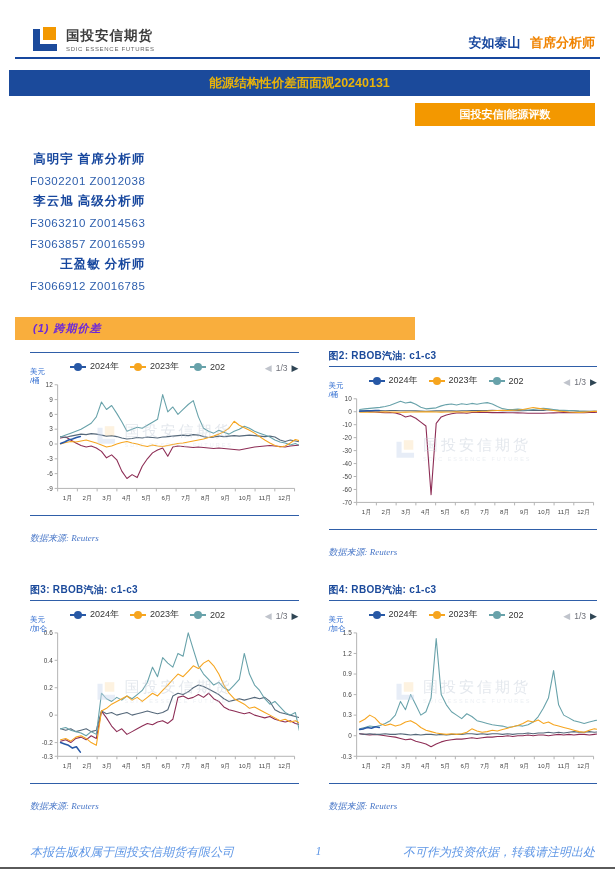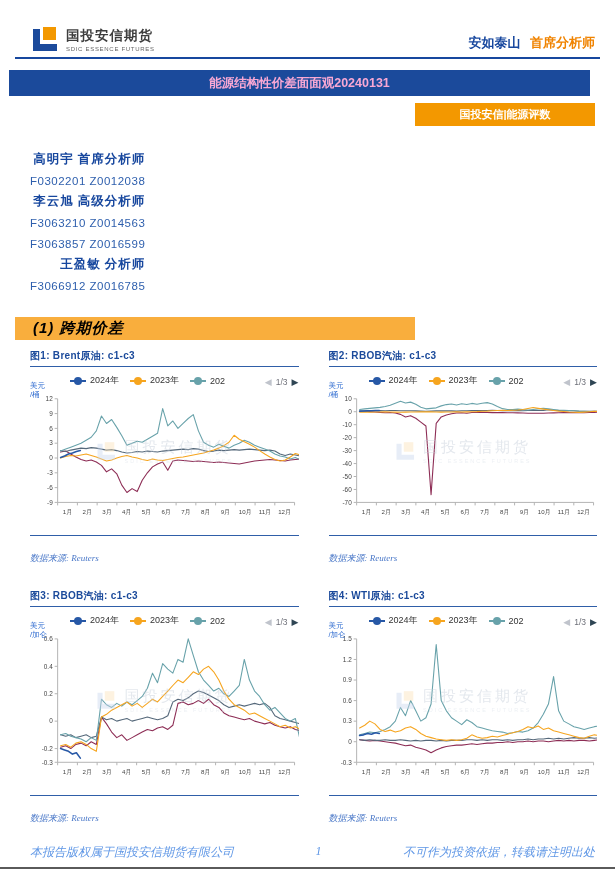--- a/index.html
+++ b/index.html
@@ -12,50 +12,50 @@
   .brand-txt { display:flex; flex-direction:column; }
   .brand-cn { font-size:13.5px; font-weight:bold; color:#3d3d3d; letter-spacing:1px; }
   .brand-en { font-size:6px; color:#666; letter-spacing:0.7px; margin-top:1px; }
   .slogan { margin-top:10px; font-size:13px; font-weight:bold; }
   .slogan-blue { color:#17479e; }
   .slogan-orange { color:#f08300; margin-left:6px; }
   .hdr-divider { position:absolute; top:57px; left:15px; right:15px; height:2px; background:#17479e; }
 
   
   .banner { position:absolute; top:70px; left:9px; right:25px; height:26px; background:#1b4a9b;
-            display:flex; align-items:center; justify-content:center; color:#f9a8d4; font-weight:bold; font-size:12.5px; }
+            display:flex; align-items:center; justify-content:center; color:#eab308; font-weight:bold; font-size:12.5px; }
   .badge { position:absolute; top:103px; right:20px; width:180px; height:23px; background:#f39800;
            display:flex; align-items:center; justify-content:center; color:#fff; font-weight:bold; font-size:11px; }
 
   
   .analysts { position:absolute; top:149px; left:30px; }
   .a-line { height:21px; display:flex; align-items:center;justify-content:flex-end; }
   .a-name { font-family:"Liberation Serif", serif; font-weight:bold; font-size:12.5px; color:#17479e; letter-spacing:1px; }
   .a-code { font-size:11.5px; color:#2e5fad; letter-spacing:0.5px; }
 
   
   .section-bar { position:absolute; top:317px; left:15px; width:400px; height:23px; background:#f9ae3d;
                  display:flex; align-items:center; padding-left:18px; }
-  .section-title { color:#000000; font-weight:bold; font-style:italic; font-size:15px; letter-spacing:1px; }
+  .section-title { color:#6d28d9; font-weight:bold; font-style:italic; font-size:11px; letter-spacing:1px; }
 
   
   .charts { position:absolute; top:349px; left:30px; right:18px; display:grid;
             grid-template-columns:1fr 1fr; column-gap:30px; row-gap:24px; }
   .chart-title { font-size:10px; font-weight:bold; color:#1b4a9b; letter-spacing:0.3px; }
   .title-rule { margin-top:3px; height:0; border-bottom:1.5px solid #2f5ea8; }
   .legend-row { display:flex; align-items:flex-end; margin-top:4px; padding-left:40px; height:16px; }
   .legend { display:flex; align-items:center; gap:11px; flex:1; }
   .legend-item { display:flex; align-items:center; gap:4px; font-size:9px; color:#333; cursor:pointer; }
   .lmark { position:relative; width:16px; height:8px; display:inline-block; }
   .lline { position:absolute; top:3px; left:0; width:16px; height:2px; }
   .ldot  { position:absolute; top:0; left:4px; width:8px; height:8px; border-radius:50%; }
   .pager { display:flex; align-items:center; gap:4px; font-size:8.5px; color:#6e7079; }
   .pager-prev { color:#c0c4cc; font-size:9px; cursor:pointer; }
   .pager-next { color:#2f4554; font-size:9px; cursor:pointer; }
-  .plot-wrap { position:relative; margin-top:4px; border-bottom:1.5px solid #2f5ea8; padding-bottom:10px; }
+  .plot-wrap { position:relative; margin-top:4px; border-bottom:1.5px solid #2f5ea8; padding-bottom:4px; }
   .unit { position:absolute; top:-9px; left:0; font-size:7.5px; color:#2e6bd0; line-height:1.15; z-index:2; }
   .chart-source { margin-top:16px; font-family:"Liberation Serif", serif; font-style:italic; font-size:9px; color:#4a78c8; }
 
   
   .watermark { position:absolute; top:42%; left:50%; transform:translate(-50%,-50%);
                display:flex; align-items:center; gap:7px; pointer-events:none; opacity:0.45; }
   .wm-txt .wm-cn { font-size:15px; color:#c3ccd8; letter-spacing:3px; white-space:nowrap; }
   .wm-txt .wm-en { font-size:5.5px; color:#d6dde6; letter-spacing:2px; white-space:nowrap; margin-top:1px; }
 
   
@@ -120,21 +120,20 @@
       </div>
   </div>
 
   <div class="section-bar">
     <span class="section-title">(1) 跨期价差</span>
   </div>
 
   <div class="charts">
 
     <div class="chart-block">
-      <div class="chart-title">图1: Brent原油: c1-c3</div>
       <div class="title-rule"></div>
       <div class="legend-row">
         <div class="legend">
           <span class="legend-item">
               <span class="lmark">
                 <i class="lline" style="background: rgb(39, 88, 166);"></i>
                 <i class="ldot" style="background: rgb(39, 88, 166);"></i>
               </span>
               <span>2024年</span>
             </span>
@@ -424,21 +423,21 @@
           <div class="wm-txt">
               <div class="wm-cn">国投安信期货</div>
               <div class="wm-en">SDIC ESSENCE FUTURES</div>
             </div>
         </div>
       </div>
       <div class="chart-source">数据来源: Reuters</div>
     </div>
 
     <div class="chart-block">
-      <div class="chart-title">图4: WTI原油: c1-c3</div>
+      <div class="chart-title">图4: RBOB汽油: c1-c3</div>
       <div class="title-rule"></div>
       <div class="legend-row">
         <div class="legend">
           <span class="legend-item">
               <span class="lmark">
                 <i class="lline" style="background: rgb(39, 88, 166);"></i>
                 <i class="ldot" style="background: rgb(39, 88, 166);"></i>
               </span>
               <span>2024年</span>
             </span>

